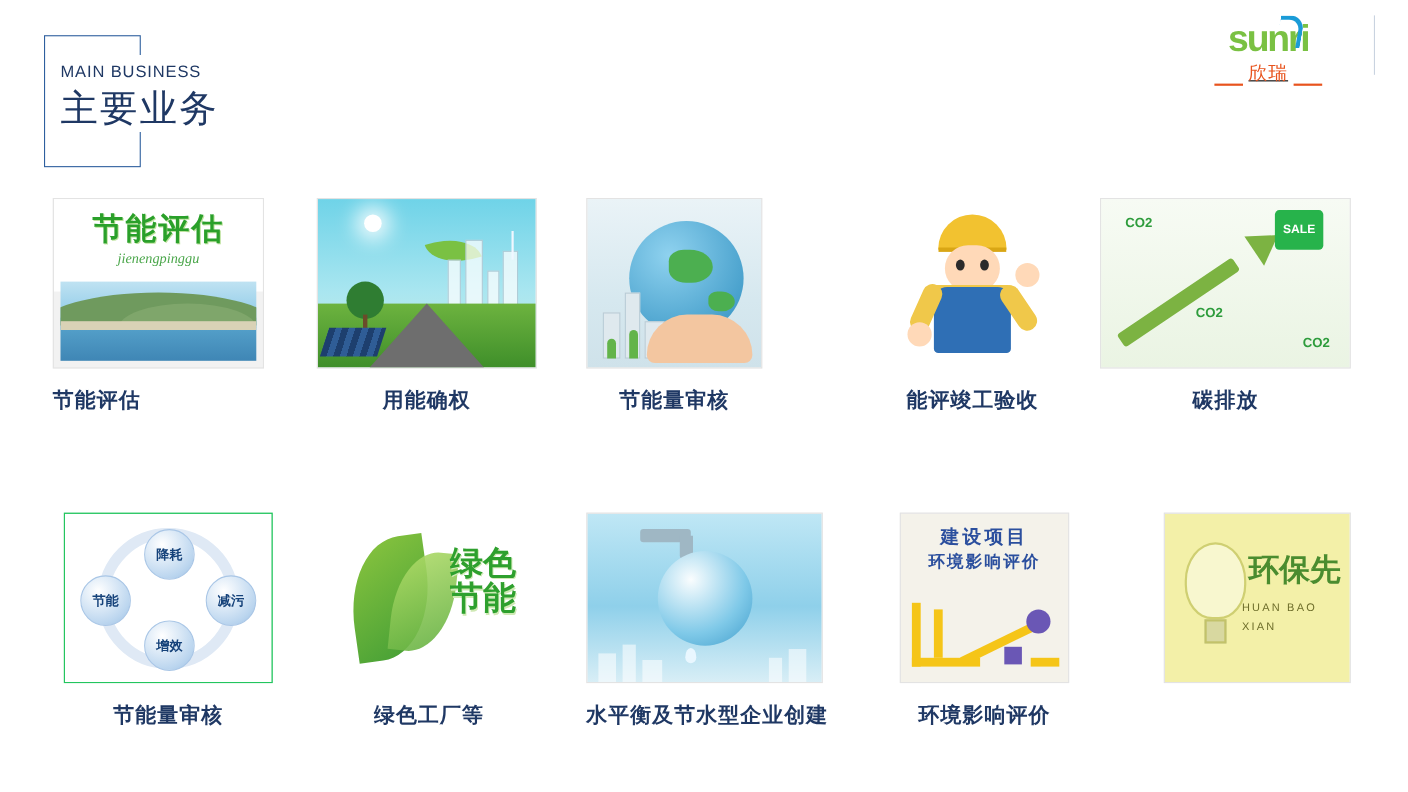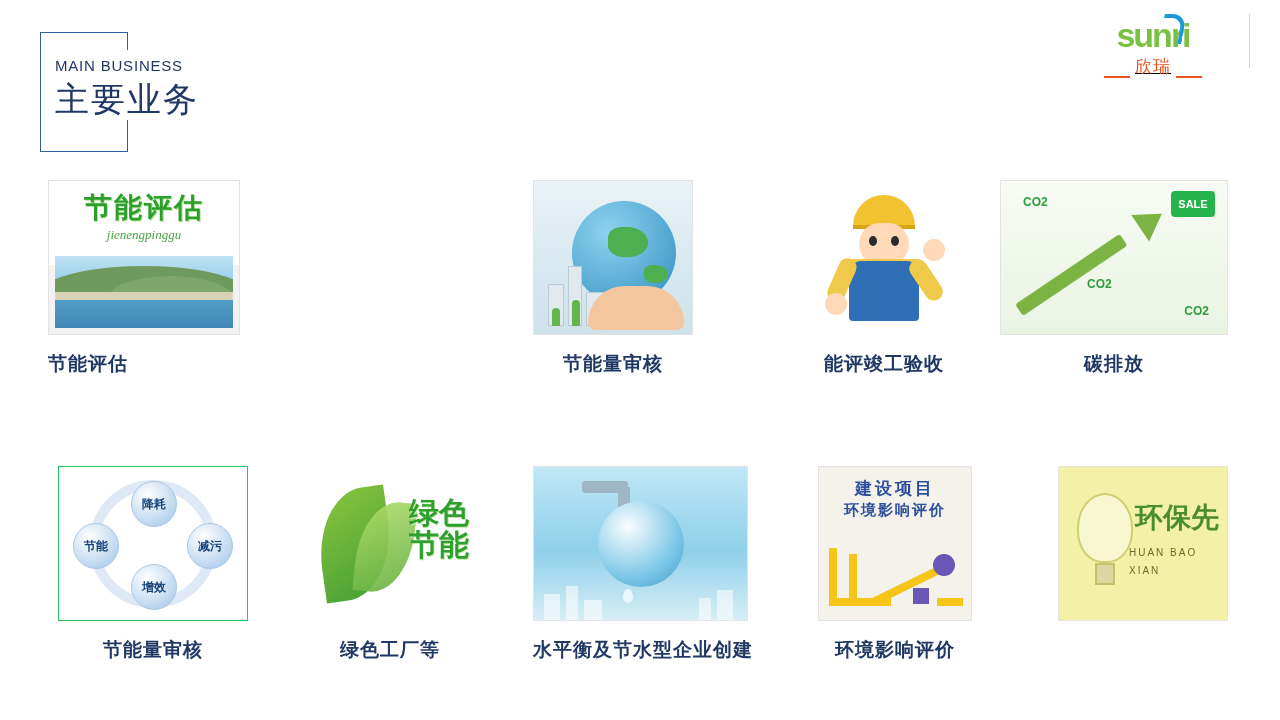--- a/index.html
+++ b/index.html
@@ -135,21 +135,21 @@
   .p4-shirt { position: absolute; left: 50%; transform: translateX(-50%); top: 78px; width: 84px; height: 26px; background: #f0c84a; border-radius: 10px; }
   .p4-arm { position: absolute; width: 18px; height: 46px; background: #f0c84a; border-radius: 10px; top: 76px; }
   .p4-hand { position: absolute; width: 22px; height: 22px; border-radius: 50%; background: #ffd9b8; }
 
   
   .p5 { position: absolute; inset: 0; background: linear-gradient(#f7fbf4, #eaf4e3); }
   .p5-arrow { position: absolute; left: 22px; bottom: 18px; width: 150px; height: 110px; }
   .p5-shaft { position: absolute; left: 0; bottom: 0; width: 126px; height: 14px; background: #7cb342; transform: rotate(-34deg); transform-origin: left bottom; border-radius: 3px; }
   .p5-head { position: absolute; right: 6px; top: 2px; width: 0; height: 0; border-left: 16px solid transparent; border-right: 16px solid transparent; border-bottom: 26px solid #7cb342; transform: rotate(56deg); }
   .p5-co2 { position: absolute; color: #2e9c3c; font-size: 12px; font-weight: bold; font-family: "Liberation Sans", sans-serif; }
-  .p5-badge { position: absolute; right: 12px; top: 10px; width: 44px; height: 26px; background: #27b34b; color: #fff; font-size: 11px; font-weight: bold; border-radius: 4px; display: flex; align-items: center; justify-content: center; }
+  .p5-badge { position: absolute; right: 24px; top: 10px; width: 44px; height: 36px; background: #27b34b; color: #fff; font-size: 11px; font-weight: bold; border-radius: 4px; display: flex; align-items: center; justify-content: center; }
 
   
   .p6 { position: absolute; inset: 0; background: #ffffff; }
   .p6-ring { position: absolute; left: 50%; top: 50%; transform: translate(-50%,-50%); width: 128px; height: 128px; border-radius: 50%; border: 10px solid #dfe9f5; }
   .p6-node {
     position: absolute; width: 46px; height: 46px; border-radius: 50%;
     background: radial-gradient(circle at 35% 30%, #ffffff, #bcd6ef 70%, #9cc0e4);
     border: 1px solid #a9c6e6; display: flex; align-items: center; justify-content: center;
     font-size: 12px; color: #15427a; font-weight: bold;
     font-family: "DejaVu Sans", sans-serif;
@@ -223,20 +223,39 @@
             <div class="p1-photo">
               <div class="p1-hill"></div>
               <div class="p1-hill" style="bottom:30px;left:30%;width:70%;height:22px;background:#7fa66b;"></div>
               <div class="p1-band"></div>
             </div>
           </div>
         </div>
         <div class="caption left">节能评估</div>
       </div>
 
+      <div class="card" style="left:288px; width:200px;">
+        <div class="thumb">
+          <div class="art p2">
+            <div class="p2-sun"></div>
+            <div class="p2-leaf"></div>
+            <div class="p2-bld" style="left:118px;width:12px;height:50px;"></div>
+            <div class="p2-bld" style="left:134px;width:16px;height:68px;"></div>
+            <div class="p2-bld" style="left:154px;width:11px;height:40px;"></div>
+            <div class="p2-bld" style="left:168px;width:14px;height:58px;"></div>
+            <div class="p2-mill" style="left:176px;bottom:98px;height:26px;"></div>
+            <div class="p2-ground"></div>
+            <div class="p2-road"></div>
+            <div class="p2-tree"></div>
+            <div class="p2-trunk"></div>
+            <div class="p2-panel"></div>
+          </div>
+        </div>
+        <div class="caption">用能确权</div>
+      </div>
 
       <div class="card" style="left:533px; width:160px;">
         <div class="thumb">
           <div class="art p3">
             <div class="p3-globe"></div>
             <div class="p3-cont" style="right:44px;top:46px;width:40px;height:30px;"></div>
             <div class="p3-cont" style="right:24px;top:84px;width:24px;height:18px;"></div>
             <div class="p3-city">
               <div class="p3-tower" style="left:4px;width:16px;height:42px;"></div>
               <div class="p3-tower" style="left:24px;width:14px;height:60px;"></div>

